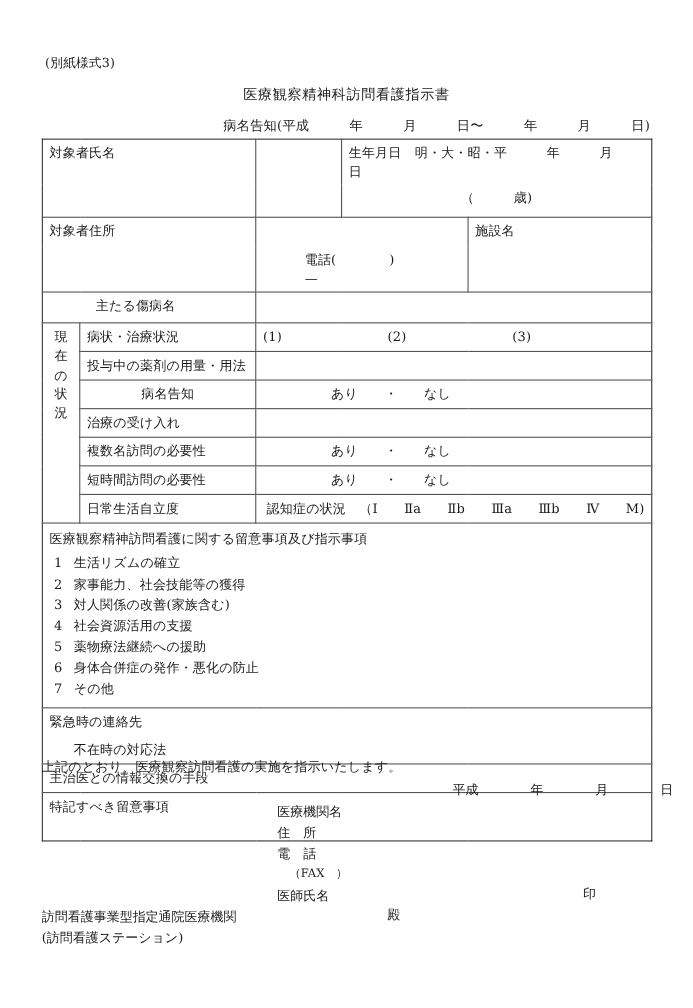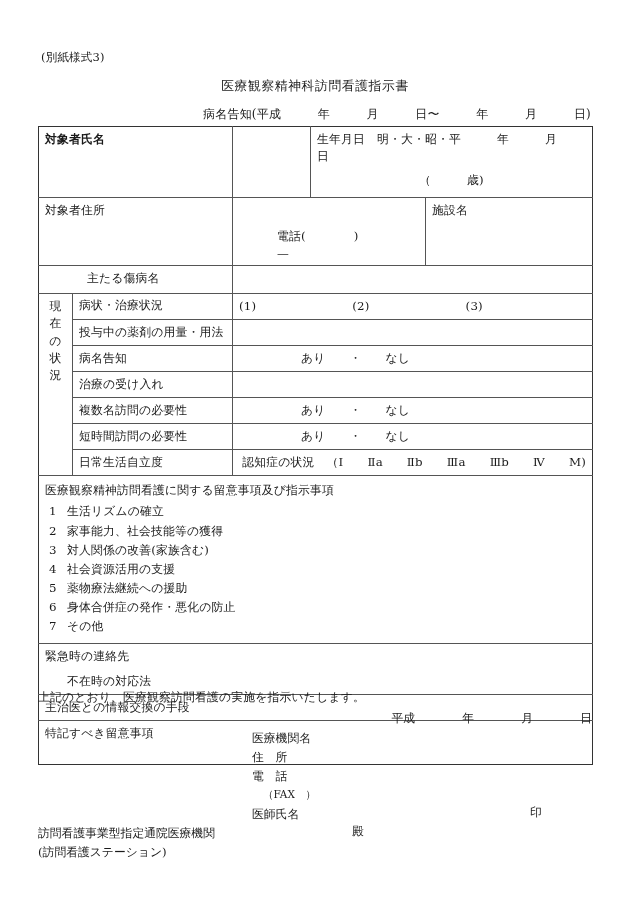--- a/index.html
+++ b/index.html
@@ -48,21 +48,21 @@
   .instr-list{margin:0;padding:0;list-style:none;}
   .instr-list li{
     font-size:11.8px;line-height:1.62;
     padding-left:22px;position:relative;
   }
   .instr-list li .n{position:absolute;left:4px;top:0;}
 
   
   .foot{position:absolute;left:38px;font-size:11.8px;letter-spacing:.2px;white-space:pre;}
   .stmt{top:690px;}
-  .fdate{position:absolute;top:711px;left:0;width:592px;text-align:right;font-size:11.8px;white-space:pre;}
+  .fdate{position:absolute;top:711px;left:0;width:592px;text-align:right;font-size:11.8px;white-space:pre;padding-left:20px;}
   .org-block{position:absolute;left:252px;top:729px;font-size:11.8px;line-height:1.62;}
   .org-block .row{position:relative;height:19px;}
   .org-block .fax{padding-left:11px;font-size:10.5px;}
   .inkan{position:absolute;left:530px;top:805px;font-size:11.8px;}
   .addressee{position:absolute;left:38px;top:824px;font-size:11.8px;line-height:1.62;white-space:pre;}
   .dono{position:absolute;left:352px;top:824px;font-size:11.8px;}
 </style>
 </head>
 <body>
 
@@ -76,21 +76,21 @@
     <colgroup>
       <col style="width:34px">
       <col style="width:160px">
       <col style="width:78px">
       <col style="width:115px">
       <col style="width:167px">
     </colgroup>
     <tbody>
 
       <tr class="outer-top">
-        <td class="lft lbl nb-bottom" colspan="2" style="height:20px;font-weight:bold;">対象者氏名</td>
+        <td class="lft lbl nb-bottom" colspan="2" style="height:20px;">対象者氏名</td>
         <td class="nb-bottom"></td>
         <td class="rgt nb-bottom" colspan="2">生年月日　明・大・昭・平　　　年　　　月　　　日</td>
       </tr>
       <tr>
         <td class="lft nb-top" colspan="2" style="height:22px;"></td>
         <td class="nb-top"></td>
         <td class="rgt nb-top ctr" colspan="2">（　　　歳)</td>
       </tr>
 
       <tr>
@@ -110,29 +110,29 @@
       </tr>
 
       <tr>
         <td class="lft vert-lbl" rowspan="7">
           <span>現</span><br>
           <span>在</span><br>
           <span>の</span><br>
           <span>状</span><br>
           <span>況</span>
         </td>
-        <td class="lbl" style="height:18px;font-family:Liberation Mono, monospace;">病状・治療状況</td>
+        <td class="lbl" style="height:18px;">病状・治療状況</td>
         <td class="rgt numrow" colspan="3">(1)　　　　　　　　(2)　　　　　　　　(3)</td>
       </tr>
       <tr>
         <td class="lbl" style="height:18px;">投与中の薬剤の用量・用法</td>
         <td class="rgt" colspan="3"></td>
       </tr>
       <tr>
-        <td class="lbl" style="height:18px;">病名告知</td>
+        <td class="lbl" style="height:18px;text-align:center;">病名告知</td>
         <td class="rgt" colspan="3"><span class="arinashi">あり　　・　　なし</span></td>
       </tr>
       <tr>
         <td class="lbl" style="height:18px;">治療の受け入れ</td>
         <td class="rgt" colspan="3"></td>
       </tr>
       <tr>
         <td class="lbl" style="height:18px;">複数名訪問の必要性</td>
         <td class="rgt" colspan="3"><span class="arinashi">あり　　・　　なし</span></td>
       </tr>

